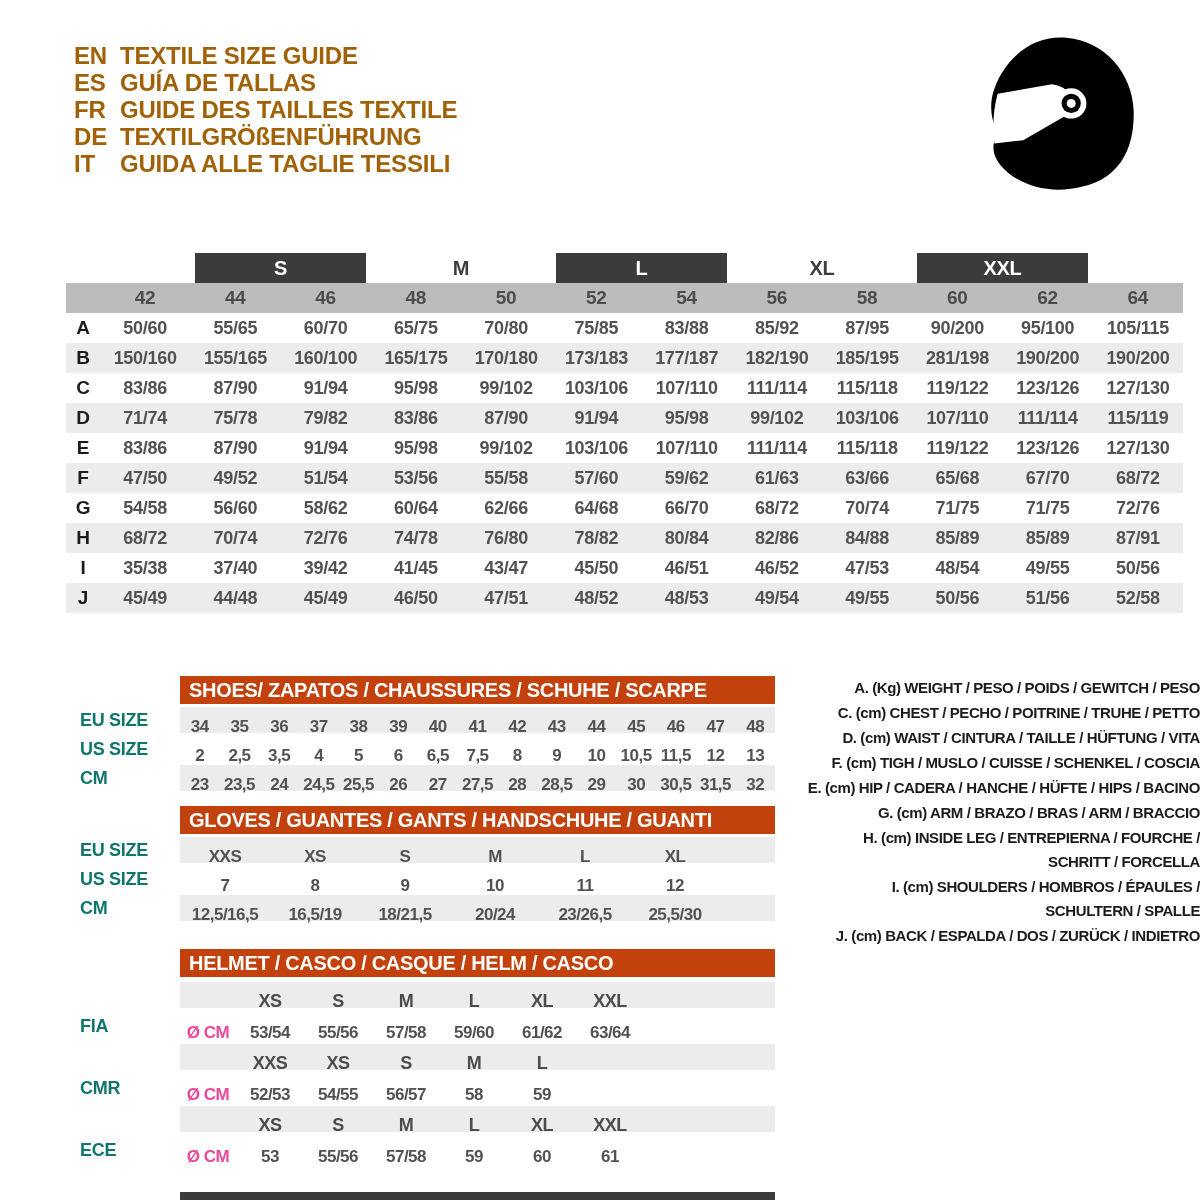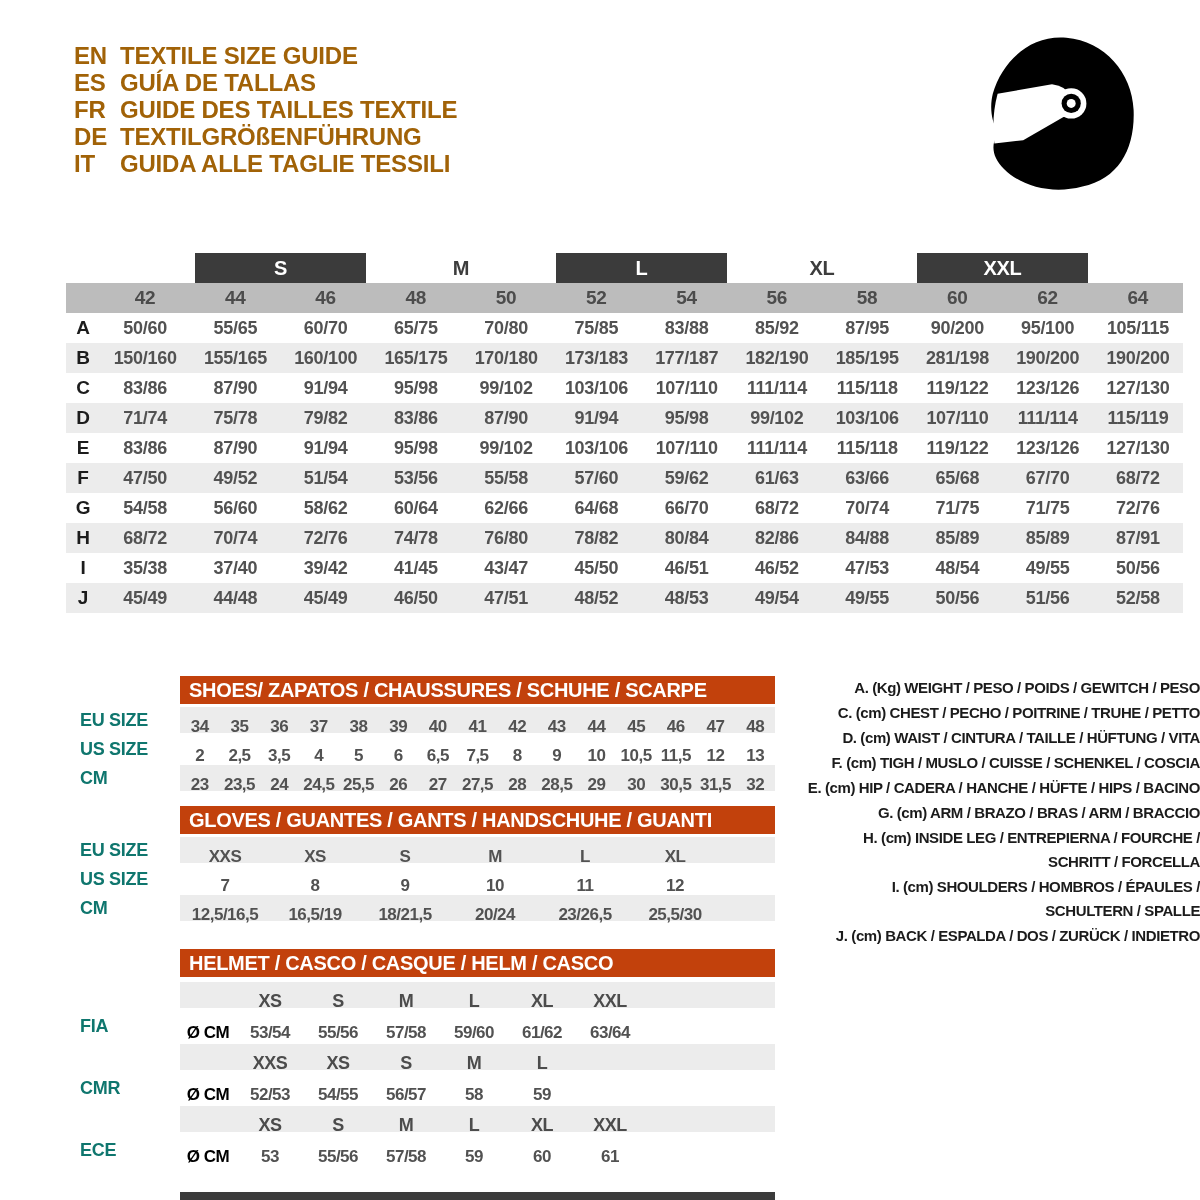--- a/index.html
+++ b/index.html
@@ -41,21 +41,21 @@
   #helmet-section .sec-row{margin-bottom:5px;}
   .sec-label{position:absolute;left:14px;top:0;line-height:26px;font-size:18px;color:#0f766e;white-space:nowrap;}
   .sec-strip{position:absolute;left:114px;top:0;width:595px;height:26px;}
   .sec-strip.shaded{background:#ececec;}
   .cells{display:grid;height:39px;align-items:center;}
   .shoes-cells{grid-template-columns:repeat(15,1fr);}
   .gloves-cells{grid-template-columns:repeat(6,90px);}
   .helmet-cells{grid-template-columns:56px repeat(6,68px);}
   .vcell{text-align:center;color:#525252;font-size:17px;letter-spacing:-0.5px;white-space:nowrap;}
   .hsize{color:#4c4c4c;font-size:18px;}
-  .unit{color:#000000;}
+  .unit{color:#ec4899;}
 
   
   #legend{position:absolute;left:800px;top:676px;width:400px;font-size:15px;
           line-height:24px;color:#1b1b1b;letter-spacing:-0.4px;text-align:right;}
   .legend-item{margin:0 0 1px 0;}
   .legend-line{white-space:nowrap;}
 
   
   .bottom-bar{position:absolute;left:180px;top:1192px;width:595px;height:8px;background:#3b3b3b;}
 </style>

